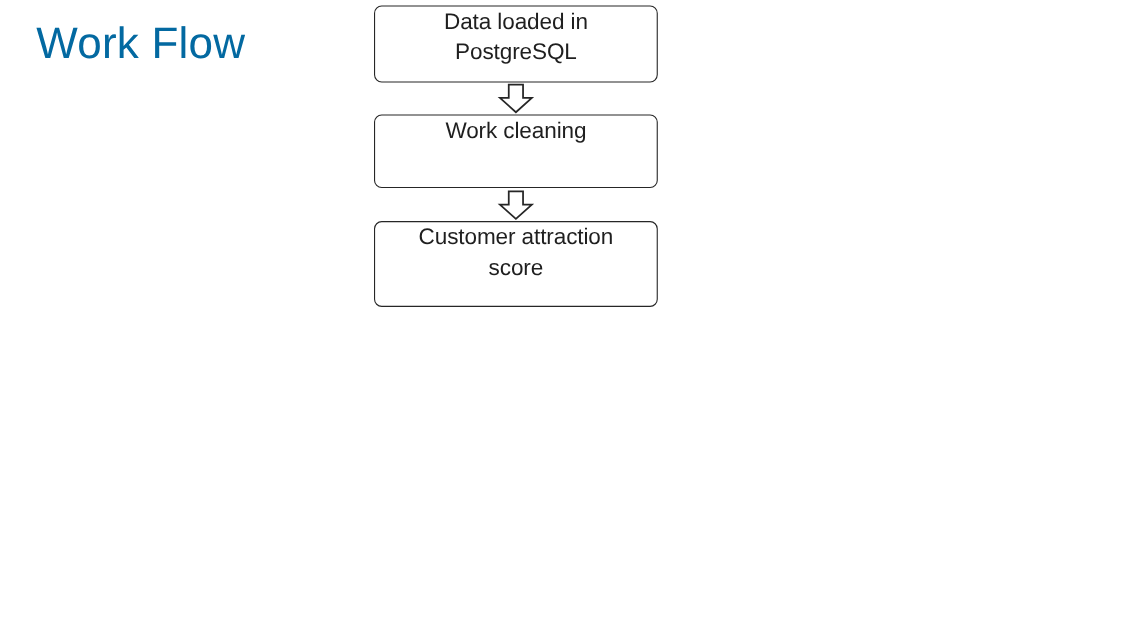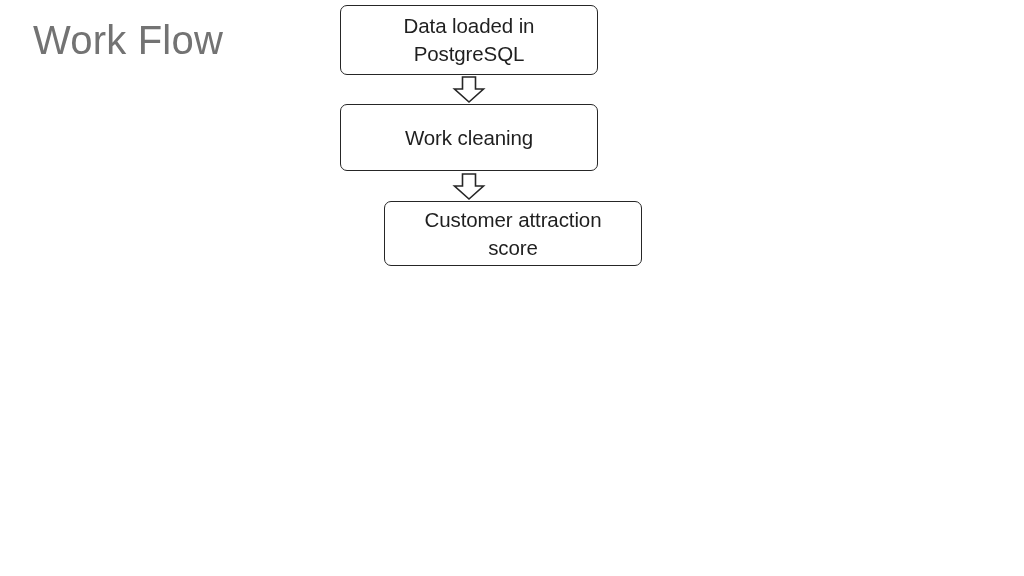--- a/index.html
+++ b/index.html
@@ -25,21 +25,21 @@
 
   
   #slide-title {
     position: absolute;
     left: 33px;
     top: 16px;
     font-family: "Liberation Sans", sans-serif;
     font-size: 40px;
     line-height: 48px;
     font-weight: 400;
-    color: #737373;
+    color: #0369a1;
     letter-spacing: 0.2px;
     white-space: nowrap;
   }
 
   
   #flow {
     position: absolute;
     left: 340px;
     top: 0px;
     width: 258px;
@@ -49,39 +49,38 @@
   
   .flow-box {
     position: absolute;
     left: 0;
     width: 258px;
     box-sizing: border-box;
     border: 1.6px solid #262626;
     border-radius: 7px;
     background: #ffffff;
     display: flex;
-    align-items: center;
     justify-content: center;
     text-align: center;
   }
   .flow-box .box-label {
     display: block;
     font-family: "Liberation Sans", sans-serif;
     font-size: 20.5px;
     line-height: 28px;
     font-weight: 400;
     color: #1f1f1f;
     padding: 0 10px;
     white-space: pre-line;
     letter-spacing: -0.1px;
   }
 
   #flow-box-1 { top: 5px;   height: 70px; }
   #flow-box-2 { top: 104px; height: 67px; }
-  #flow-box-3 { top: 201px; height: 65px; margin-left: 44px; }
+  #flow-box-3 { top: 201px; height: 78px; }
 
   
   .flow-arrow {
     position: absolute;
     left: 113px;
     width: 32px;
     height: 27px;
   }
   .flow-arrow svg {
     display: block;

